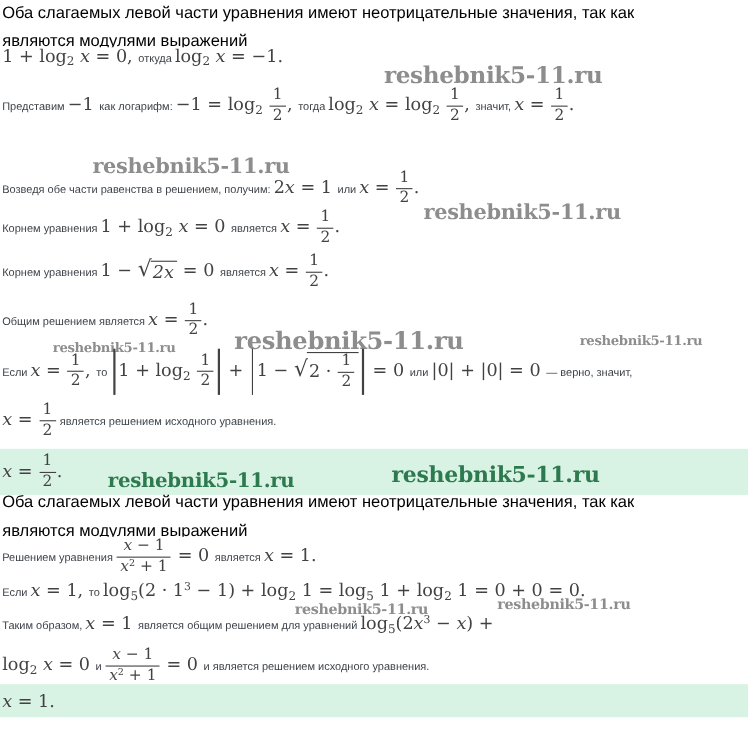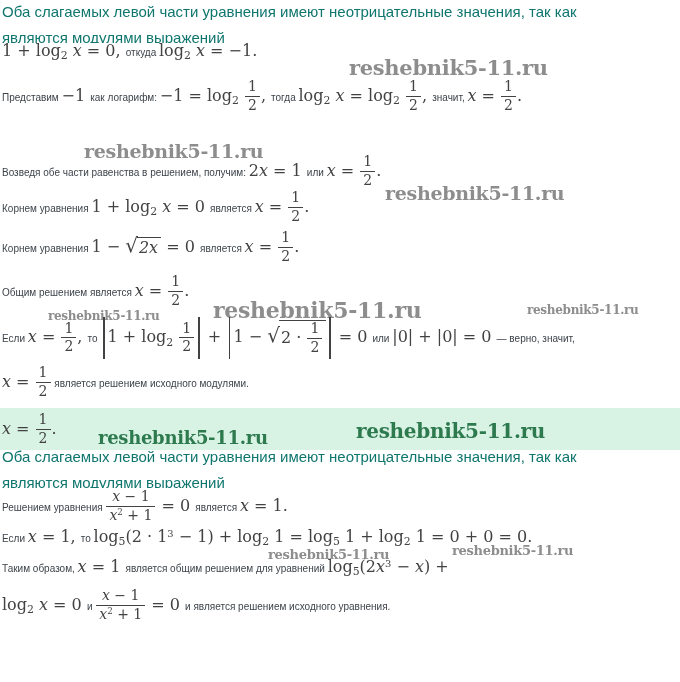--- a/index.html
+++ b/index.html
@@ -1,19 +1,19 @@
 <!DOCTYPE html>
 <html><head>
 <meta charset="utf-8">
 <style>
   html,body{margin:0;padding:0;background:#fff;}
   #page{position:relative;width:680px;height:682px;overflow:hidden;background:#ffffff;
         font-family:"Liberation Sans",sans-serif;}
   .textline{position:absolute;left:2px;font-family:"Liberation Sans","DejaVu Sans",sans-serif;
-            font-size:15px;color:#0f766e;white-space:pre;}
+            font-size:15px;color:#000000;white-space:pre;}
   .clip{height:14px;overflow:hidden;line-height:18px;}
   .mline{position:absolute;left:2px;font-family:"DejaVu Serif","Liberation Serif",serif;
          font-size:16px;color:#424242;white-space:pre;}
   .mr{font-style:normal;}
   .mi{font-style:italic;}
   .ms{font-family:"Liberation Sans","DejaVu Sans",sans-serif;font-size:10px;color:#3d434a;}
   .msub{font-size:0.68em;vertical-align:-0.3em;}
   .msup{font-size:0.62em;vertical-align:0.55em;}
   .frac{display:inline-block;vertical-align:middle;text-align:center;font-size:14px;
         line-height:1.12;padding:0 1px;}
@@ -52,34 +52,37 @@
   <span class="wm" style="left:385px;top:182px;font-size:19px">reshebnik5-11.ru</span>
 
   <div class="mline" style="top:230px"><span class="ms">Корнем уравнения </span><span class="mr">1 − </span><span class="sqrt"><span class="rad">√</span><span class="sqb">2x</span></span><span class="mr"> = 0 </span><span class="ms">является </span><span class="mi">x</span><span class="mr"> = </span><span class="frac"><span class="num">1</span><span class="den">2</span></span><span class="mr">.</span></div>
   <div class="mline" style="top:274px"><span class="ms">Общим решением является </span><span class="mi">x</span><span class="mr"> = </span><span class="frac"><span class="num">1</span><span class="den">2</span></span><span class="mr">.</span></div>
 
   <span class="wm" style="left:48px;top:309px;font-size:12px">reshebnik5-11.ru</span>
   <span class="wm" style="left:213px;top:297px;font-size:22px">reshebnik5-11.ru</span>
   <span class="wm" style="left:527px;top:303px;font-size:12px">reshebnik5-11.ru</span>
 
   <div class="mline" style="top:317px"><span class="ms">Если </span><span class="mi">x</span><span class="mr"> = </span><span class="frac"><span class="num">1</span><span class="den">2</span></span><span class="mr">, </span><span class="ms">то </span><span class="vbar"></span><span class="mr">1 + log</span><span class="msub">2</span><span class="mr"> </span><span class="frac"><span class="num">1</span><span class="den">2</span></span><span class="vbar"></span><span class="mr"> + </span><span class="vbar"></span><span class="mr">1 − </span><span class="sqrt"><span class="rad">√</span><span class="sqb"><span class="mr">2 · </span><span class="frac"><span class="num">1</span><span class="den">2</span></span></span></span><span class="vbar"></span><span class="mr"> = 0 </span><span class="ms">или </span><span class="mr">|0| + |0| = 0 </span><span class="ms">— верно, значит,</span></div>
-  <div class="mline" style="top:365px"><span class="mi">x</span><span class="mr"> = </span><span class="frac"><span class="num">1</span><span class="den">2</span></span><span class="ms"> является решением исходного модулями.</span></div>
+  <div class="mline" style="top:365px"><span class="mi">x</span><span class="mr"> = </span><span class="frac"><span class="num">1</span><span class="den">2</span></span><span class="ms"> является решением исходного уравнения.</span></div>
 
   <div class="hl" style="top:408px;height:42px">
     <div class="mline"><span class="mi">x</span><span class="mr"> = </span><span class="frac"><span class="num">1</span><span class="den">2</span></span><span class="mr">.</span></div>
   </div>
   <span class="wm green" style="left:98px;top:427px;font-size:18px">reshebnik5-11.ru</span>
   <span class="wm green" style="left:356px;top:419px;font-size:20px">reshebnik5-11.ru</span>
 
   <div class="textline" style="top:448px">Оба слагаемых левой части уравнения имеют неотрицательные значения, так как</div>
   <div class="textline clip" style="top:474px">являются модулями выражений</div>
 
   <div class="mline" style="top:489px"><span class="ms">Решением уравнения </span><span class="frac"><span class="num"><span class="mi">x</span><span class="mr"> − 1</span></span><span class="den"><span class="mi">x</span><span class="msup">2</span><span class="mr"> + 1</span></span></span><span class="mr"> = 0 </span><span class="ms">является </span><span class="mi">x</span><span class="mr"> = 1.</span></div>
   <div class="mline" style="top:527px"><span class="ms">Если </span><span class="mi">x</span><span class="mr"> = 1, </span><span class="ms">то </span><span class="mr">log</span><span class="msub">5</span><span class="mr">(2 · 1</span><span class="msup">3</span><span class="mr"> − 1) + log</span><span class="msub">2</span><span class="mr"> 1 = log</span><span class="msub">5</span><span class="mr"> 1 + log</span><span class="msub">2</span><span class="mr"> 1 = 0 + 0 = 0.</span></div>
 
   <span class="wm" style="left:268px;top:547px;font-size:13px">reshebnik5-11.ru</span>
   <span class="wm" style="left:452px;top:543px;font-size:13px">reshebnik5-11.ru</span>
 
   <div class="mline" style="top:557px"><span class="ms">Таким образом, </span><span class="mi">x</span><span class="mr"> = 1 </span><span class="ms">является общим решением для уравнений </span><span class="mr">log</span><span class="msub">5</span><span class="mr">(2</span><span class="mi">x</span><span class="msup">3</span><span class="mr"> − </span><span class="mi">x</span><span class="mr">) +</span></div>
   <div class="mline" style="top:588px"><span class="mr">log</span><span class="msub">2</span><span class="mi"> x</span><span class="mr"> = 0 </span><span class="ms">и </span><span class="frac"><span class="num"><span class="mi">x</span><span class="mr"> − 1</span></span><span class="den"><span class="mi">x</span><span class="msup">2</span><span class="mr"> + 1</span></span></span><span class="mr"> = 0 </span><span class="ms">и является решением исходного уравнения.</span></div>
 
+  <div class="hl" style="top:622px;height:30px">
+    <div class="mline"><span class="mi">x</span><span class="mr"> = 1.</span></div>
+  </div>
 
 </div>
 
 </body></html>

